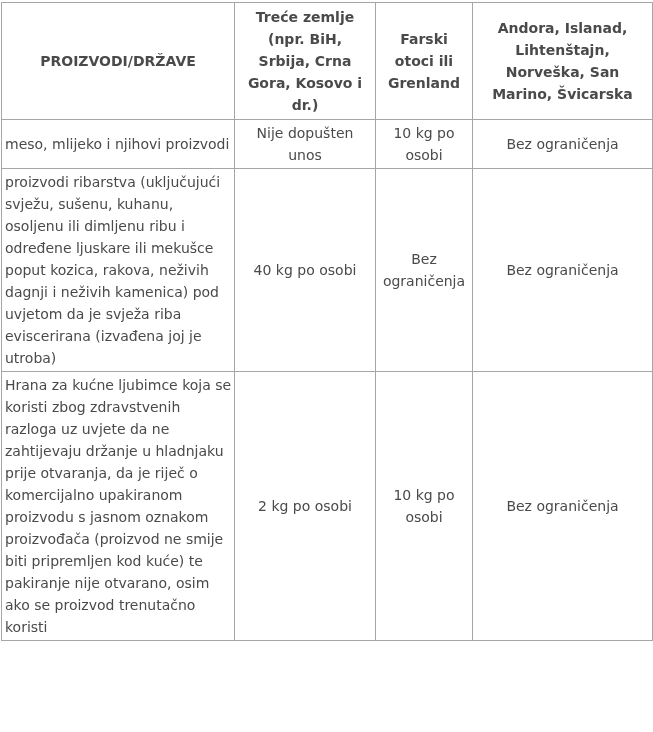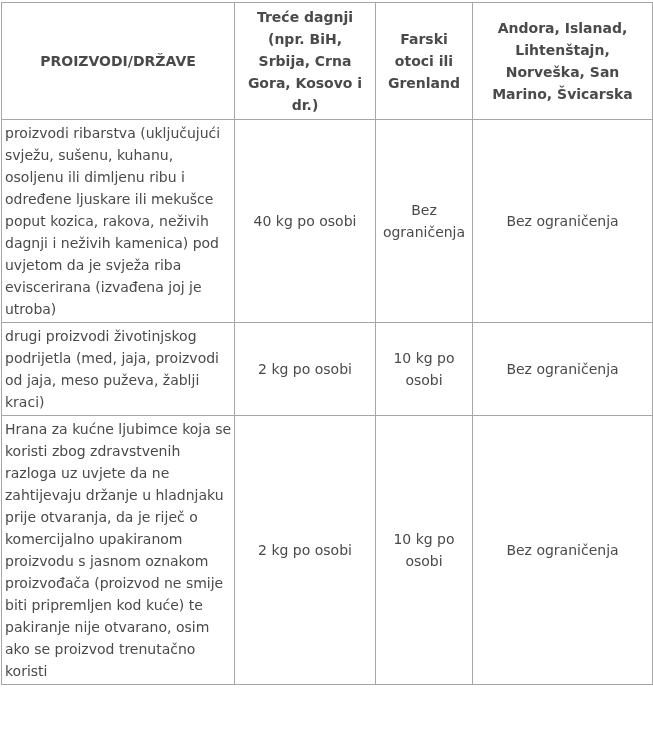--- a/index.html
+++ b/index.html
@@ -49,36 +49,36 @@
   <table class="limits">
     <colgroup>
       <col style="width:233px">
       <col style="width:141px">
       <col style="width:97px">
       <col style="width:180px">
     </colgroup>
     <thead>
       <tr class="hdr">
         <th>PROIZVODI/DRŽAVE</th>
-        <th>Treće dagnji (npr. BiH, Srbija, Crna Gora, Kosovo i dr.)</th>
+        <th>Treće zemlje (npr. BiH, Srbija, Crna Gora, Kosovo i dr.)</th>
         <th>Farski otoci ili Grenland</th>
         <th>Andora, Islanad, Lihtenštajn, Norveška, San Marino, Švicarska</th>
       </tr>
     </thead>
     <tbody>
+      <tr class="row-0">
+        <td class="product-cell">meso, mlijeko i njihovi proizvodi</td>
+        <td class="limit-cell">Nije dopušten unos</td>
+        <td class="limit-cell">10 kg po osobi</td>
+        <td class="limit-cell">Bez ograničenja</td>
+      </tr>
       <tr class="row-1">
         <td class="product-cell">proizvodi ribarstva (uključujući svježu, sušenu, kuhanu, osoljenu ili dimljenu ribu i određene ljuskare ili mekušce poput kozica, rakova, neživih dagnji i neživih kamenica) pod uvjetom da je svježa riba eviscerirana (izvađena joj je utroba)</td>
         <td class="limit-cell">40 kg po osobi</td>
         <td class="limit-cell">Bez ograničenja</td>
-        <td class="limit-cell">Bez ograničenja</td>
-      </tr>
-      <tr class="row-2">
-        <td class="product-cell">drugi proizvodi životinjskog podrijetla  (med, jaja, proizvodi od jaja, meso puževa, žablji kraci)</td>
-        <td class="limit-cell">2 kg po osobi</td>
-        <td class="limit-cell">10 kg po osobi</td>
         <td class="limit-cell">Bez ograničenja</td>
       </tr>
       <tr class="row-4">
         <td class="product-cell">Hrana  za kućne ljubimce koja se koristi zbog zdravstvenih razloga uz uvjete da ne zahtijevaju držanje u hladnjaku prije otvaranja, da je riječ o komercijalno upakiranom proizvodu s jasnom oznakom proizvođača (proizvod ne smije biti pripremljen kod kuće) te pakiranje nije otvarano, osim ako se proizvod trenutačno koristi</td>
         <td class="limit-cell">2 kg po osobi</td>
         <td class="limit-cell">10 kg po osobi</td>
         <td class="limit-cell">Bez ograničenja</td>
       </tr>
     </tbody>
   </table>

